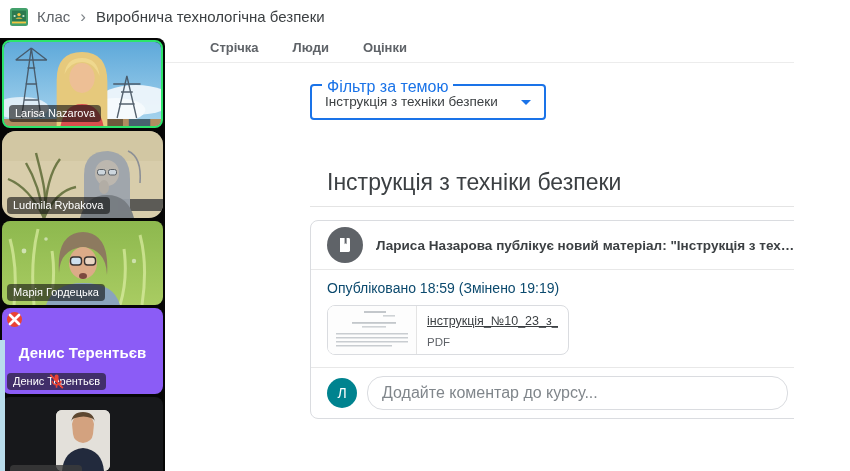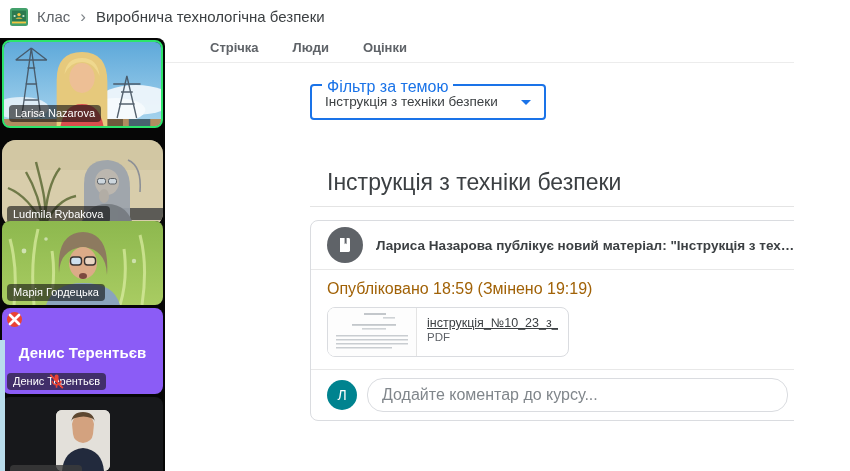--- a/index.html
+++ b/index.html
@@ -13,21 +13,21 @@
   .crumb-root{font-size:15px;color:#5f6368;}
   .crumb-sep{font-size:17px;color:#80868b;margin:0 1px;line-height:1;}
   .crumb-title{font-size:15px;color:#3c4043;}
 
   
   .meet{position:absolute;left:0;top:38px;width:165px;height:433px;background:#060606;
         border-radius:0 8px 0 0;}
   .tile{position:absolute;left:2px;right:2px;border-radius:8px;overflow:hidden;background:#111;}
   .tile svg{position:absolute;inset:0;width:100%;height:100%;}
   .t1{top:2px;height:88px;border:2.5px solid var(--speaking-green,#2ce56b);box-sizing:border-box;}
-  .t2{top:102px;height:87px;border-radius:14px;}
+  .t2{top:93px;height:87px;border-radius:14px;}
   .t3{top:183px;height:84px;}
   .t4{top:270px;height:86px;background:#8b5cf6;}
   .t5{top:359px;height:74px;background:#17181b;border-radius:8px 8px 0 0;}
   .plabel{position:absolute;left:5px;bottom:4px;display:inline-flex;align-items:center;gap:4px;
           background:rgba(20,20,20,.62);color:#fff;font-size:11px;line-height:1;
           padding:3px 6px;border-radius:4px;white-space:nowrap;max-width:150px;overflow:hidden;}
   .bigname{position:absolute;left:0;right:0;top:36px;text-align:center;color:#fff;
            font-size:15px;font-weight:bold;}
   .xbadge{position:absolute;top:4px;left:5px;width:15px;height:15px;border:none;padding:0;
           border-radius:50%;background:var(--danger-red,#ea4335);display:flex;align-items:center;
@@ -70,29 +70,29 @@
   
   .card{position:absolute;left:310px;top:220px;width:529px;box-sizing:border-box;background:#fff;
         border:1px solid #dadce0;border-radius:8px;}
   .card-head{display:flex;align-items:center;height:48px;padding:0 8px 0 16px;}
   .mat-circle{width:36px;height:36px;border-radius:50%;background:#5f6368;flex:0 0 auto;
               display:flex;align-items:center;justify-content:center;}
   .card-title{flex:1;margin-left:13px;font-size:13.5px;font-weight:bold;color:#3c4043;
               white-space:nowrap;overflow:hidden;text-overflow:ellipsis;}
   .hdivider{height:1px;background:#e8e8e8;}
   .card-body{padding:10px 16px 12px;}
-  .published{font-size:16px;color:#a16207;margin-bottom:9px;}
+  .published{font-size:14px;color:#0c4a6e;margin-bottom:9px;}
   .attachment{display:flex;width:242px;height:50px;box-sizing:border-box;border:1px solid #dadce0;
               border-radius:8px;overflow:hidden;text-decoration:none;cursor:pointer;background:#fff;}
   .thumb{width:88px;flex:0 0 auto;border-right:1px solid #e4e4e4;background:#fbfbfb;
          display:flex;align-items:center;justify-content:center;}
   .att-meta{flex:1;padding:8px 10px;min-width:0;}
   .att-name{display:block;font-size:12.5px;color:#3c4043;text-decoration:underline;
             white-space:nowrap;overflow:hidden;}
-  .att-type{display:block;font-size:11.5px;color:#5f6368;margin-top:1px;}
+  .att-type{display:block;font-size:11.5px;color:#5f6368;margin-top:8px;}
   .comment-row{display:flex;align-items:center;height:50px;padding:0 12px 0 16px;gap:10px;}
   .avatar{width:30px;height:30px;border-radius:50%;background:var(--avatar-teal,#00838f);
           color:#fff;font-size:14px;display:flex;align-items:center;justify-content:center;
           flex:0 0 auto;}
   .comment-input{flex:1;height:32px;border:1px solid #dadce0;border-radius:16px;padding:0 14px;
           font-size:16px;font-family:inherit;color:#3c4043;outline:none;background:#fff;}
   .comment-input::placeholder{color:#80868b;}
   .send-btn{border:none;background:none;padding:2px;cursor:pointer;display:flex;}
 </style>
 </head>

